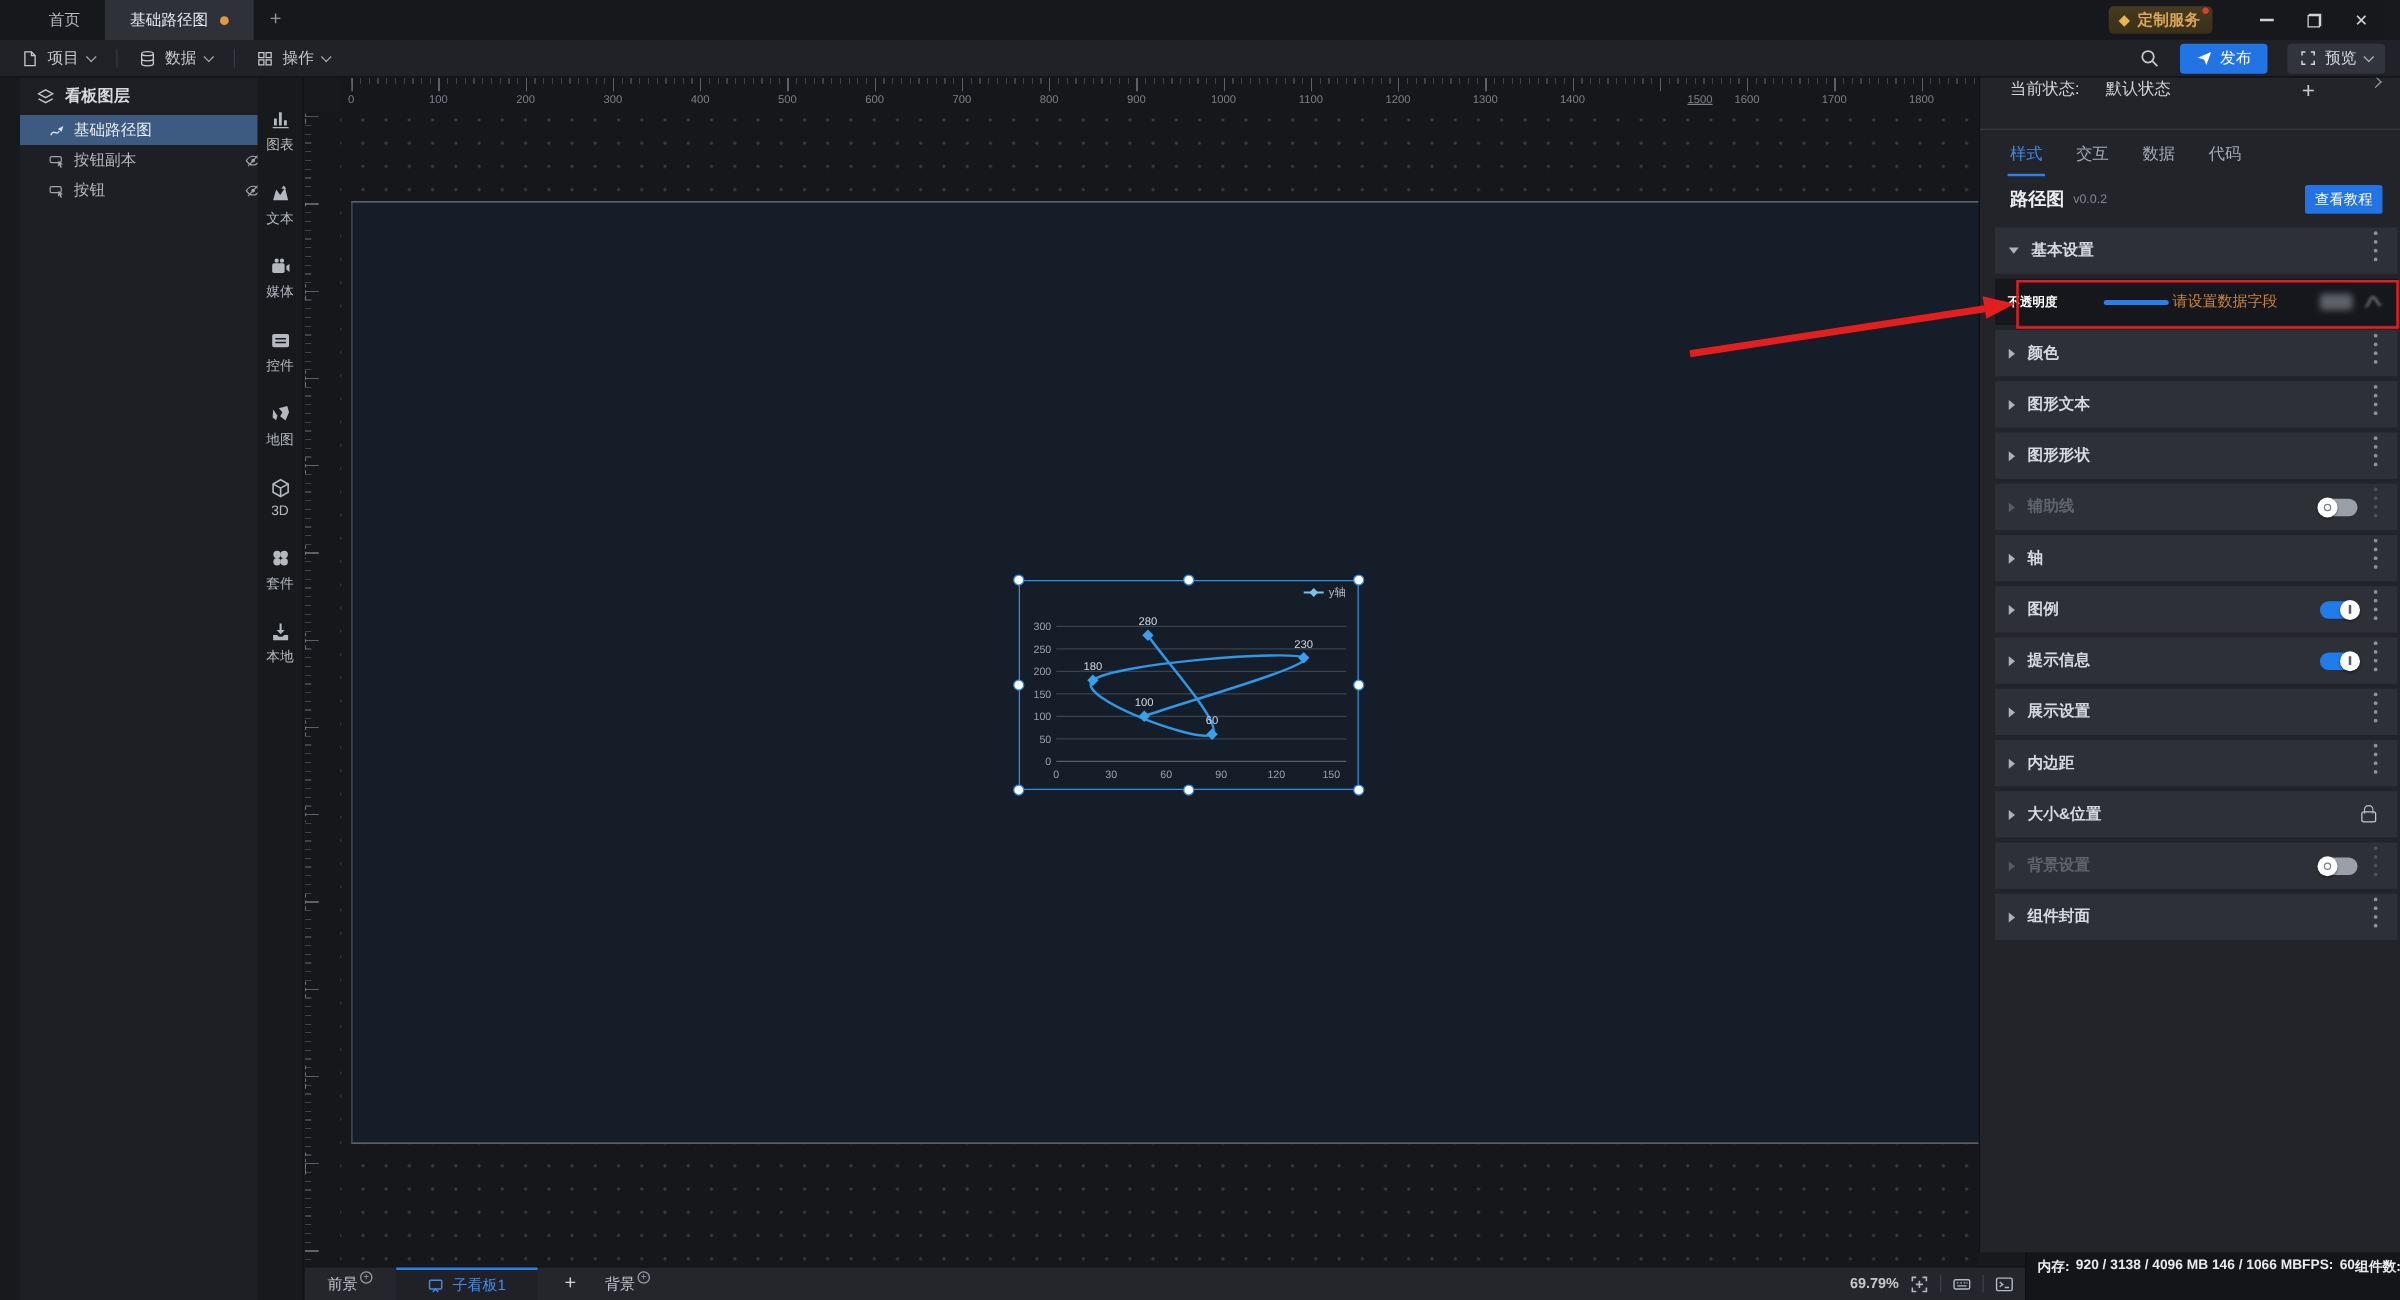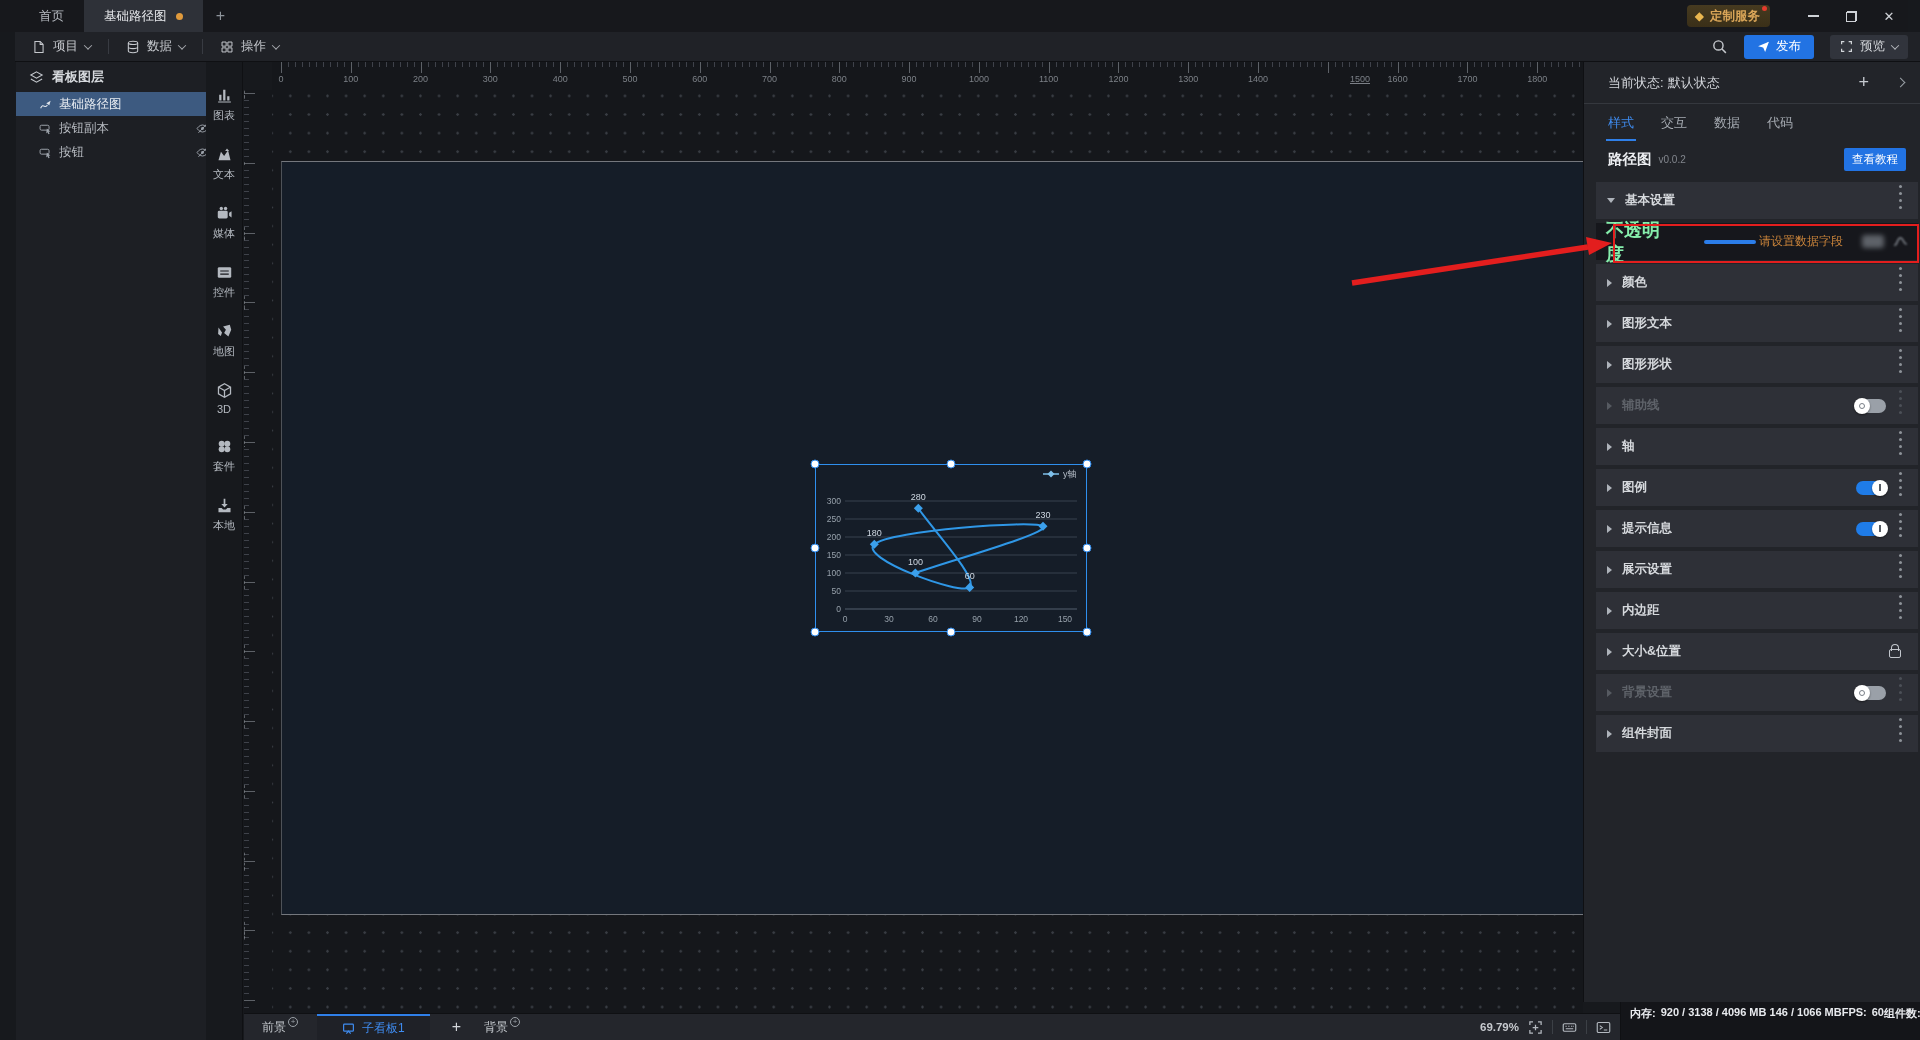--- a/index.html
+++ b/index.html
@@ -19,21 +19,21 @@
 .badge .bd-diamond { color:#e9b64f; font-size:12px; }
 .badge .bd-label { color:#d9a558; font-size:12.5px; font-weight:700; }
 .badge .bd-sup { position:absolute; right:3px; top:1px; width:5px; height:5px; border-radius:50%; background:#e23a2e; }
 .winbtn { width:38px; height:32px; display:flex; align-items:center; justify-content:center; color:#cfd2d7; font-size:13px; }
 .gl-min { width:11px; height:1.5px; background:currentColor; }
 .gl-restore { position:relative; width:11px; height:11px; }
 .gl-restore:before { content:""; position:absolute; right:0; top:0; width:8px; height:8px; border:1.2px solid currentColor; }
 .gl-restore:after { content:""; position:absolute; left:0; bottom:0; width:8px; height:8px; border:1.2px solid currentColor; background:#17181c; }
 
 
-.menubar { position:absolute; left:0; top:32px; right:0; height:30px; background:#202227; border-bottom:1px solid #0f1013; display:flex; align-items:center; z-index:19;margin-left:15px; }
+.menubar { position:absolute; left:0; top:32px; right:0; height:30px; background:#202227; border-bottom:1px solid #0f1013; display:flex; align-items:center; z-index:19; }
 .mb-item { display:flex; align-items:center; gap:7px; padding:0 17px; font-size:12.5px; color:#c6c9ce; height:100%; }
 .mb-item svg.ic { width:14px; height:14px; }
 .mb-div { width:1px; height:15px; background:#383b42; }
 .cv { display:inline-block; width:6px; height:6px; border-right:1.3px solid currentColor; border-bottom:1.3px solid currentColor; transform:rotate(45deg) translate(-1px,-1px); opacity:.8; }
 .mb-right { margin-left:auto; display:flex; align-items:center; gap:16px; padding-right:12px; }
 .mb-search { color:#c6c9ce; display:flex; }
 .mb-search svg.ic { width:17px; height:17px; }
 .btn-publish { height:24px; background:#2273e3; color:#fff; border-radius:3px; display:flex; align-items:center; gap:6px; padding:0 13px; font-size:12.5px; }
 .btn-publish svg.ic { width:13px; height:13px; }
 .btn-preview { height:24px; background:#31343c; color:#d4d7db; border-radius:3px; display:flex; align-items:center; gap:7px; padding:0 10px; font-size:12.5px; }
@@ -80,21 +80,21 @@
 .design { position:absolute; left:9px; top:71px; width:1340px; height:754px; background:#151d28; border-top:1px solid #74777d; border-bottom:1px solid #74777d; border-left:1px solid #4e5258; }
 
 
 .chartbox { position:absolute; left:543px; top:374px; width:272px; height:168px; }
 .sel-border { position:absolute; inset:0; border:1.5px solid #2f8fee; }
 .handle { position:absolute; width:9px; height:9px; border-radius:50%; background:#fff; border:1.5px solid #2a86e8; transform:translate(-50%,-50%); z-index:3; }
 .chart-svg { position:absolute; inset:0; width:100%; height:100%; }
 
 
 .inspector { position:absolute; left:1583px; top:62px; width:337px; bottom:38px; background:#222429; border-left:1px solid #0f1013; z-index:10; }
-.state-row { height:42px; display:flex; align-items:center; padding:0 16px 0 24px; font-size:13px; color:#d2d5da; border-bottom:1px solid #35383e; gap:4px; }
+.state-row { height:42px; display:flex; padding:0 16px 0 24px; font-size:13px; color:#d2d5da; border-bottom:1px solid #35383e; gap:21px; }
 .state-plus { margin-left:auto; color:#c6cad0; font-size:18px; font-weight:400; margin-right:24px; }
 .state-chev { width:7px; height:7px; border-right:1.5px solid #9aa0a6; border-top:1.5px solid #9aa0a6; transform:rotate(45deg); }
 .tabs-row { height:37px; display:flex; align-items:stretch; gap:27px; padding:0 24px; }
 .ins-tab { font-size:13px; color:#a6abb2; display:flex; align-items:center; position:relative; cursor:default; }
 .ins-tab.active { color:#3f8cf0; }
 .ins-tab.active:after { content:""; position:absolute; left:-2px; right:-2px; bottom:0; height:2px; background:#2f7fe8; }
 .comp-row { height:37px; display:flex; align-items:center; padding:0 14px 0 24px; gap:7px; }
 .comp-name { font-size:14.5px; font-weight:700; color:#eceef1; }
 .comp-ver { font-size:10px; color:#82868d; }
 .btn-tutorial { margin-left:auto; background:#2273e3; color:#fff; font-size:11.5px; padding:4px 8px; border-radius:2px; }
@@ -114,21 +114,21 @@
 .knob { position:absolute; top:50%; transform:translateY(-50%); width:16px; height:16px; border-radius:50%; background:#fff; box-shadow:0 1px 2px rgba(0,0,0,.45); display:flex; align-items:center; justify-content:center; }
 .toggle.on .knob { right:-2px; }
 .toggle.off .knob { left:-2px; }
 .knob-bar { width:2px; height:7px; background:#555b63; }
 .knob-ring { width:6px; height:6px; border:1.5px solid #7a8088; border-radius:50%; }
 .lock { width:12px; height:9px; border:1.4px solid #c3c7cd; border-radius:2px; position:relative; margin:4px 4px 0 0; }
 .lock:before { content:""; position:absolute; left:1.1px; top:-6px; width:6px; height:6px; border:1.4px solid #c3c7cd; border-bottom:none; border-radius:4px 4px 0 0; }
 
 
 .opacity-row { height:37px; background:#16171c; display:flex; align-items:center; padding:0 10px; position:relative; }
-.op-label { font-size:18px; color:#86efac; font-weight:600; }
+.op-label { font-size:10px; color:#ffffff; font-weight:600; }
 .op-slider { margin-left:37px; width:158px; height:4px; position:relative; flex:none; }
 .op-fill { position:absolute; left:0; top:0; height:4px; width:52px; background:#2b7de9; border-radius:2px; }
 .op-warn { position:absolute; left:55px; top:-7px; font-size:12px; color:#c8833a; white-space:nowrap; }
 .op-blurbox { margin-left:auto; width:26px; height:13px; background:#70757c; border-radius:3px; filter:blur(2.5px); opacity:.8; }
 .op-bicon { width:17px; height:15px; margin-left:9px; color:#9aa0a8; filter:blur(1.2px); display:flex; }
 .op-bicon svg.ic { width:15px; height:15px; }
 
 
 .red-rect { position:absolute; left:1613px; top:224px; width:306px; height:39px; border:2.5px solid #e31e1e; z-index:60; pointer-events:none; }
 .arrow-svg { position:absolute; inset:0; z-index:59; pointer-events:none; }

